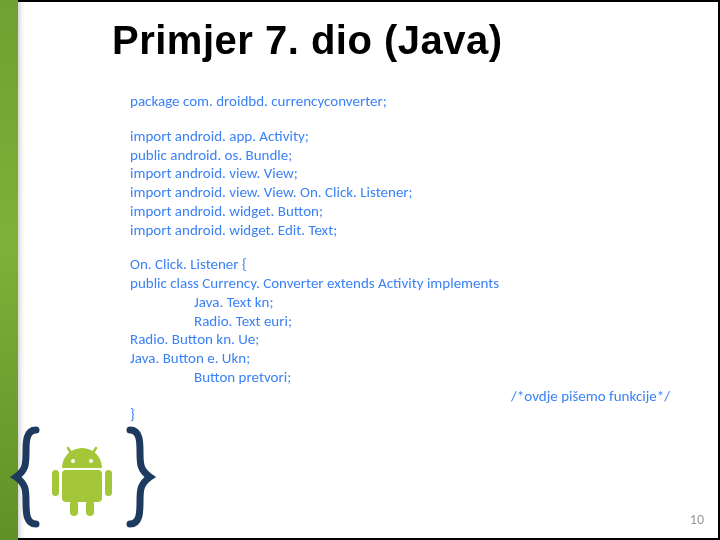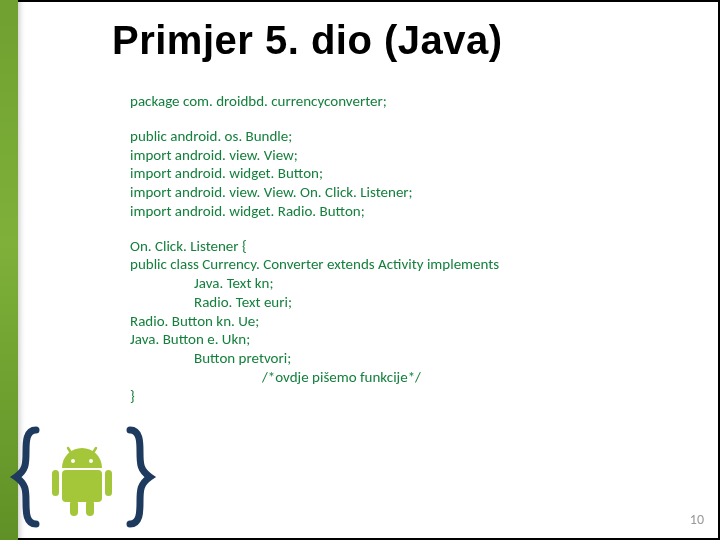--- a/index.html
+++ b/index.html
@@ -37,26 +37,26 @@
       letter-spacing: 0.5px;
     }
     .code-block {
       position: absolute;
       top: 90px;
       left: 128px;
       width: 540px;
       font-family: "Calibri", "Segoe UI", Arial, sans-serif;
       font-size: 15px;
       line-height: 1.25;
-      color: #15803d;
+      color: #3b82f6;
     }
     .code-block .line { white-space: pre-wrap; }
     .code-block .gap { height: 16px; }
     .indent1 { padding-left: 64px; }
-    .indent2 { padding-left: 132px; }
+    .indent2 { padding-left: 132px; text-align: right; }
     .page-num {
       position: absolute;
       right: 14px;
       bottom: 10px;
       font-size: 14px;
       color: #9a9a9a;
       font-family: "Calibri", Arial, sans-serif;
       text-align: right;
     }
     .android-icon {
@@ -67,30 +67,31 @@
       height: 110px;
     }
   </style>
 </head>
 <body>
 
 <div class="frame">
 
   <div class="green-bar"></div>
 
-  <h1 class="title">Primjer 5. dio (Java)</h1>
+  <h1 class="title">Primjer 7. dio (Java)</h1>
 
   <div class="code-block">
     <div class="line">package com. droidbd. currencyconverter;</div>
     <div class="gap"></div>
+    <div class="line">import android. app. Activity;</div>
     <div class="line">public android. os. Bundle;</div>
     <div class="line">import android. view. View;</div>
+    <div class="line">import android. view. View. On. Click. Listener;</div>
     <div class="line">import android. widget. Button;</div>
-    <div class="line">import android. view. View. On. Click. Listener;</div>
-    <div class="line">import android. widget. Radio. Button;</div>
+    <div class="line">import android. widget. Edit. Text;</div>
     <div class="gap"></div>
     <div class="line">On. Click. Listener {</div>
     <div class="line">public class Currency. Converter extends Activity implements</div>
     <div class="line indent1">Java. Text kn;</div>
     <div class="line indent1">Radio. Text euri;</div>
     <div class="line">Radio. Button kn. Ue;</div>
     <div class="line">Java. Button e. Ukn;</div>
     <div class="line indent1">Button pretvori;</div>
     <div class="line indent2">/*ovdje pišemo funkcije*/</div>
     <div class="line">}</div>

